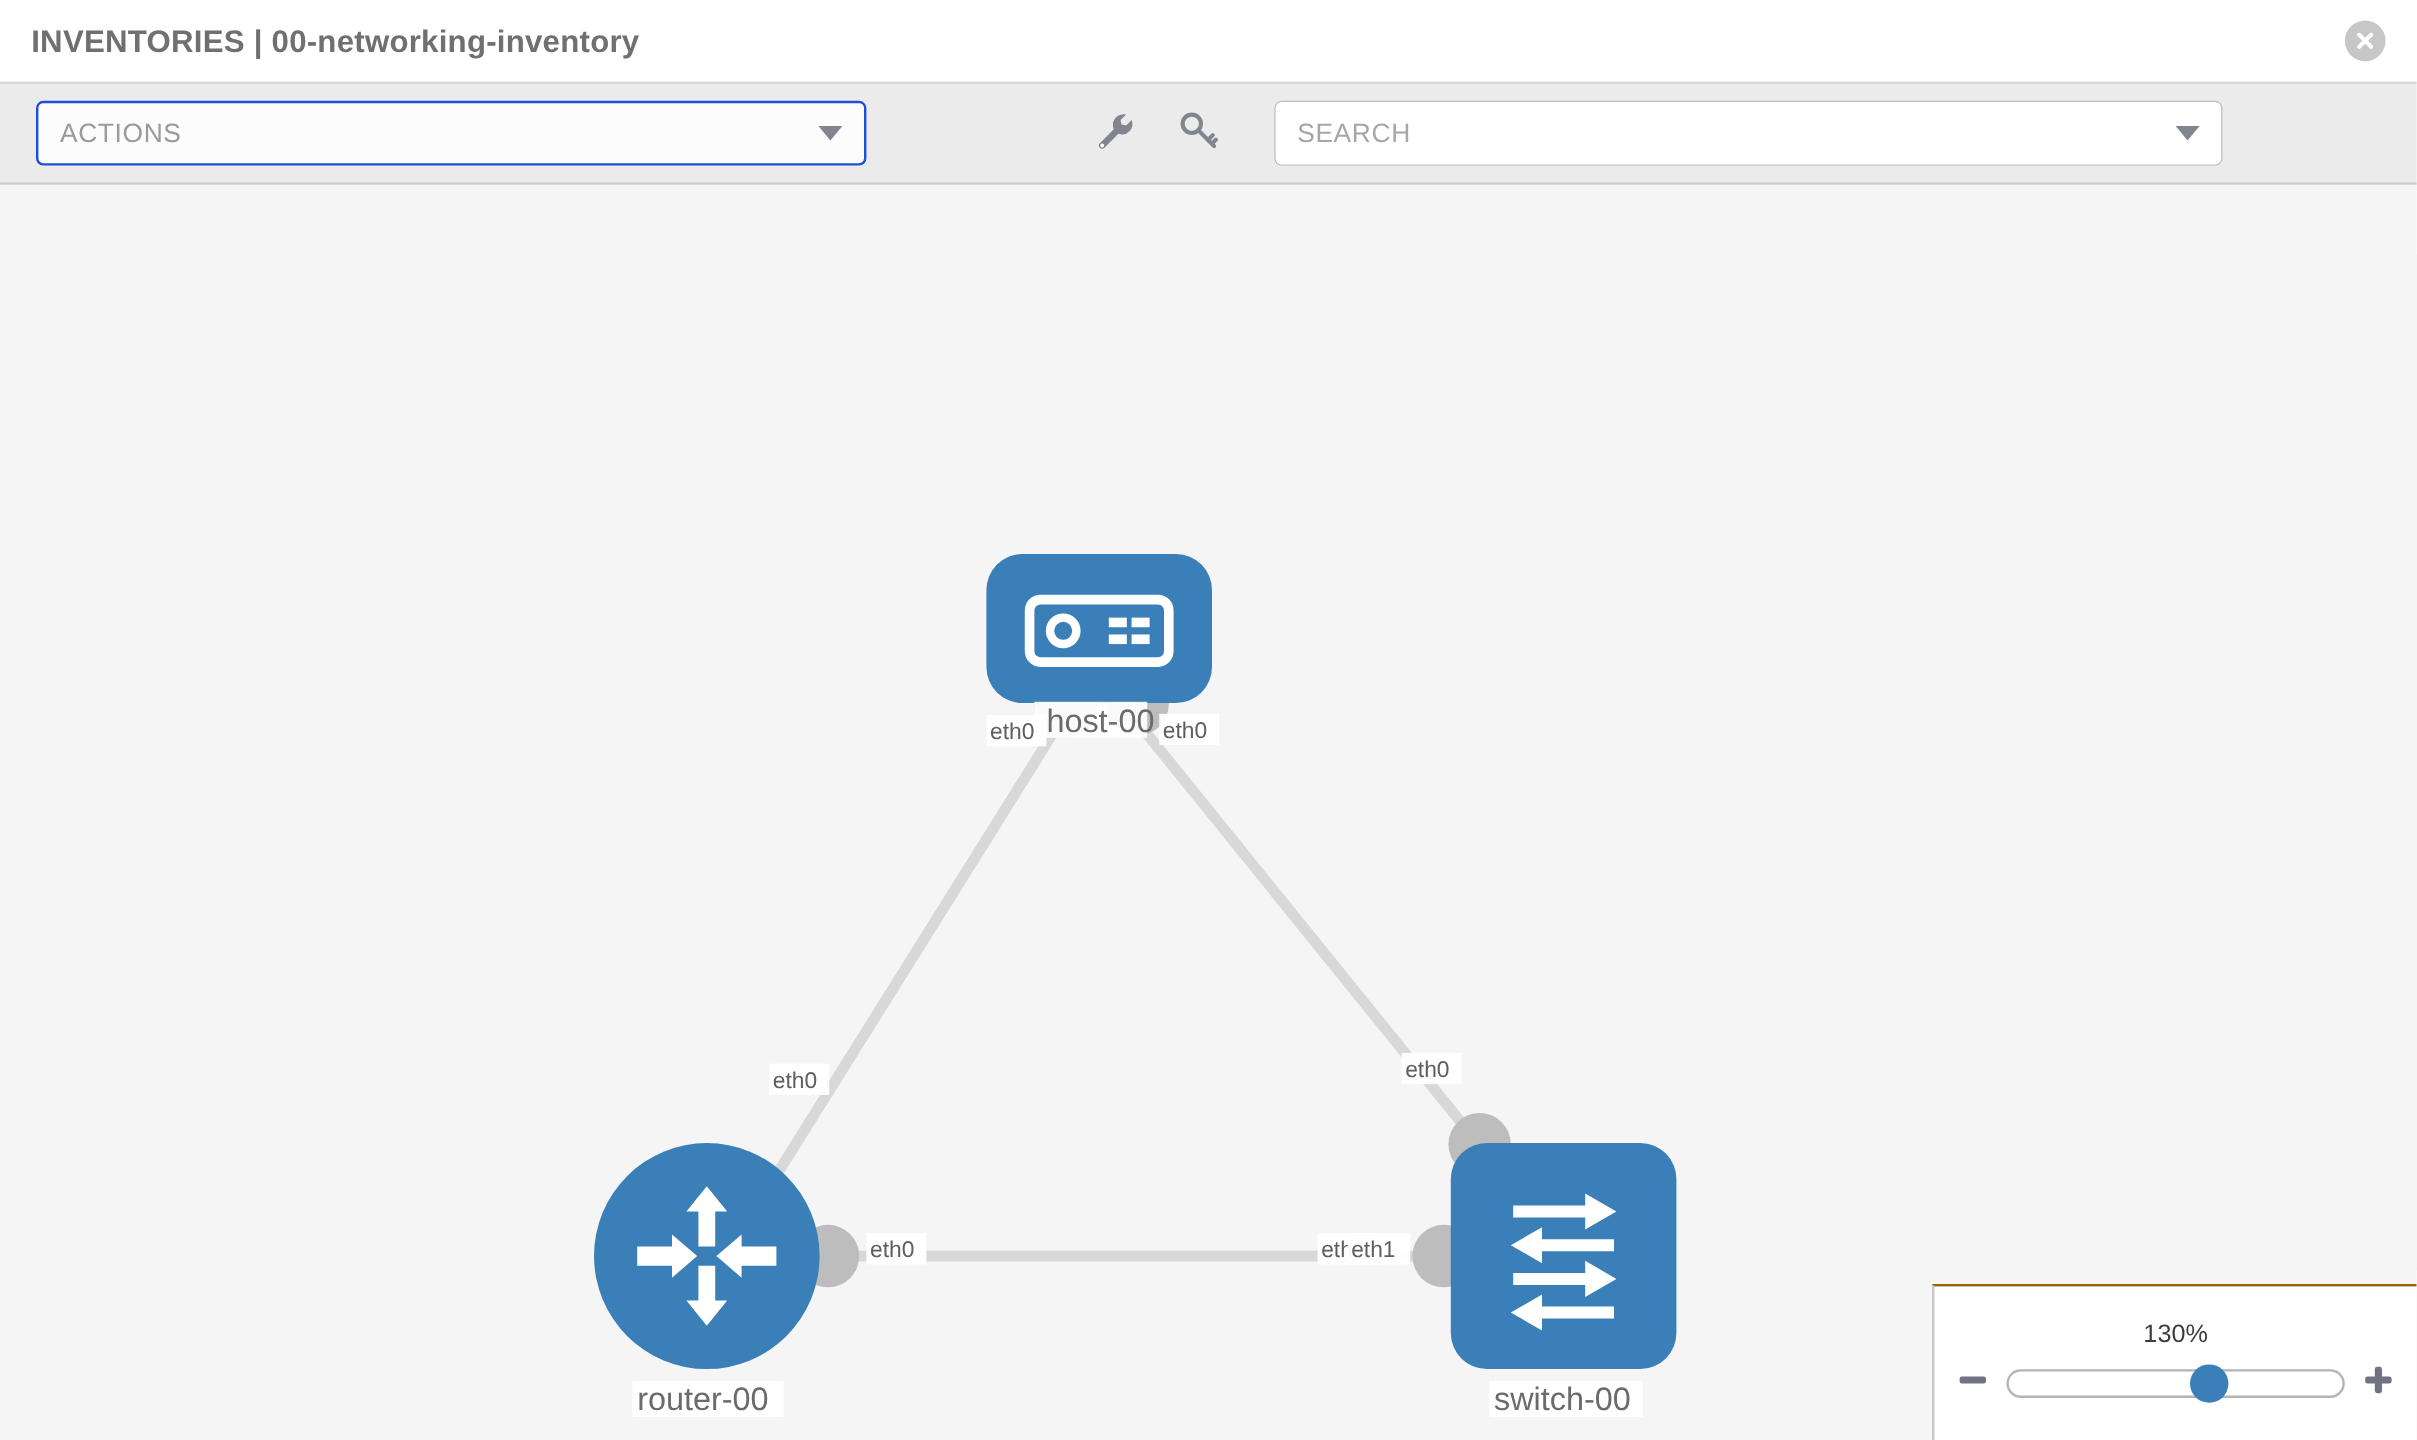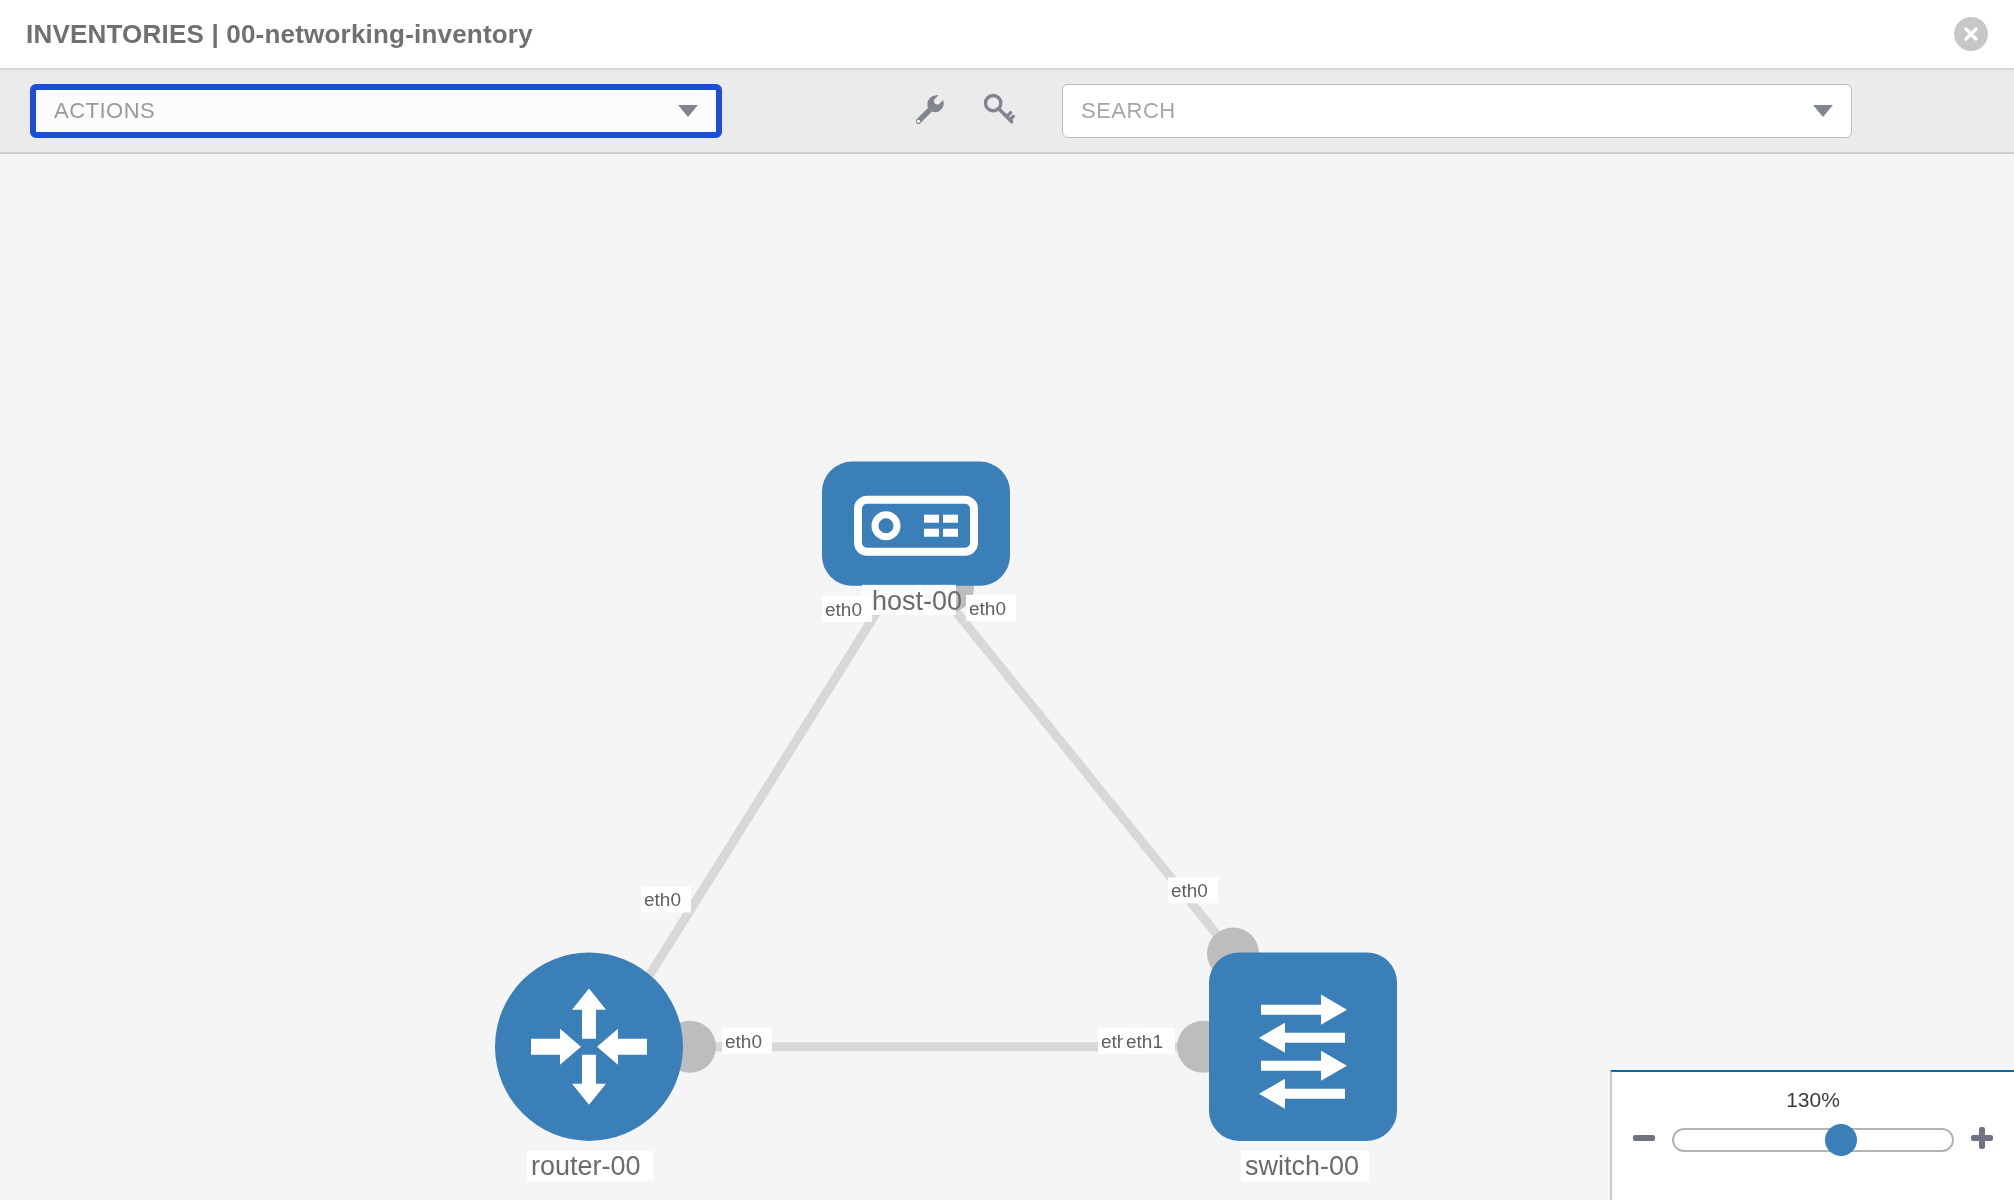--- a/index.html
+++ b/index.html
@@ -59,21 +59,21 @@
     border-bottom: 2px solid #cfcfcf;
     display: flex;
     align-items: center;
     padding: 0 30px;
   }
   .select-box {
     position: relative;
     width: 692px;
     height: 54px;
     background: #fcfcfc;
-    border: 6px solid #1d4ed8;
+    border: 2px solid #1d4ed8;
     border-radius: 6px;
     display: flex;
     align-items: center;
     padding: 4px 18px;
     cursor: pointer;
   }
   .select-box .sel-text {
     font-size: 22px;
     color: #9a9a9a;
     letter-spacing: 0.5px;
@@ -137,26 +137,26 @@
     fill: #5f5f5f;
   }
 
   
   .zoom-panel {
     position: absolute;
     right: 0; bottom: 0;
     width: 404px;
     height: 130px;
     background: #ffffff;
-    border-top: 2px solid #0369a1;
+    border-top: 2px solid #a16207;
     border-left: 2px solid #c9c9c9;
     display: flex;
     flex-direction: column;
     align-items: center;
-    padding-top: 16px;
+    padding-top: 28px;
   }
   .zoom-value {
     font-size: 21px;
     color: #3d3d3d;
     margin-bottom: 12px;
   }
   .zoom-row {
     display: flex;
     align-items: center;
     width: 100%;

